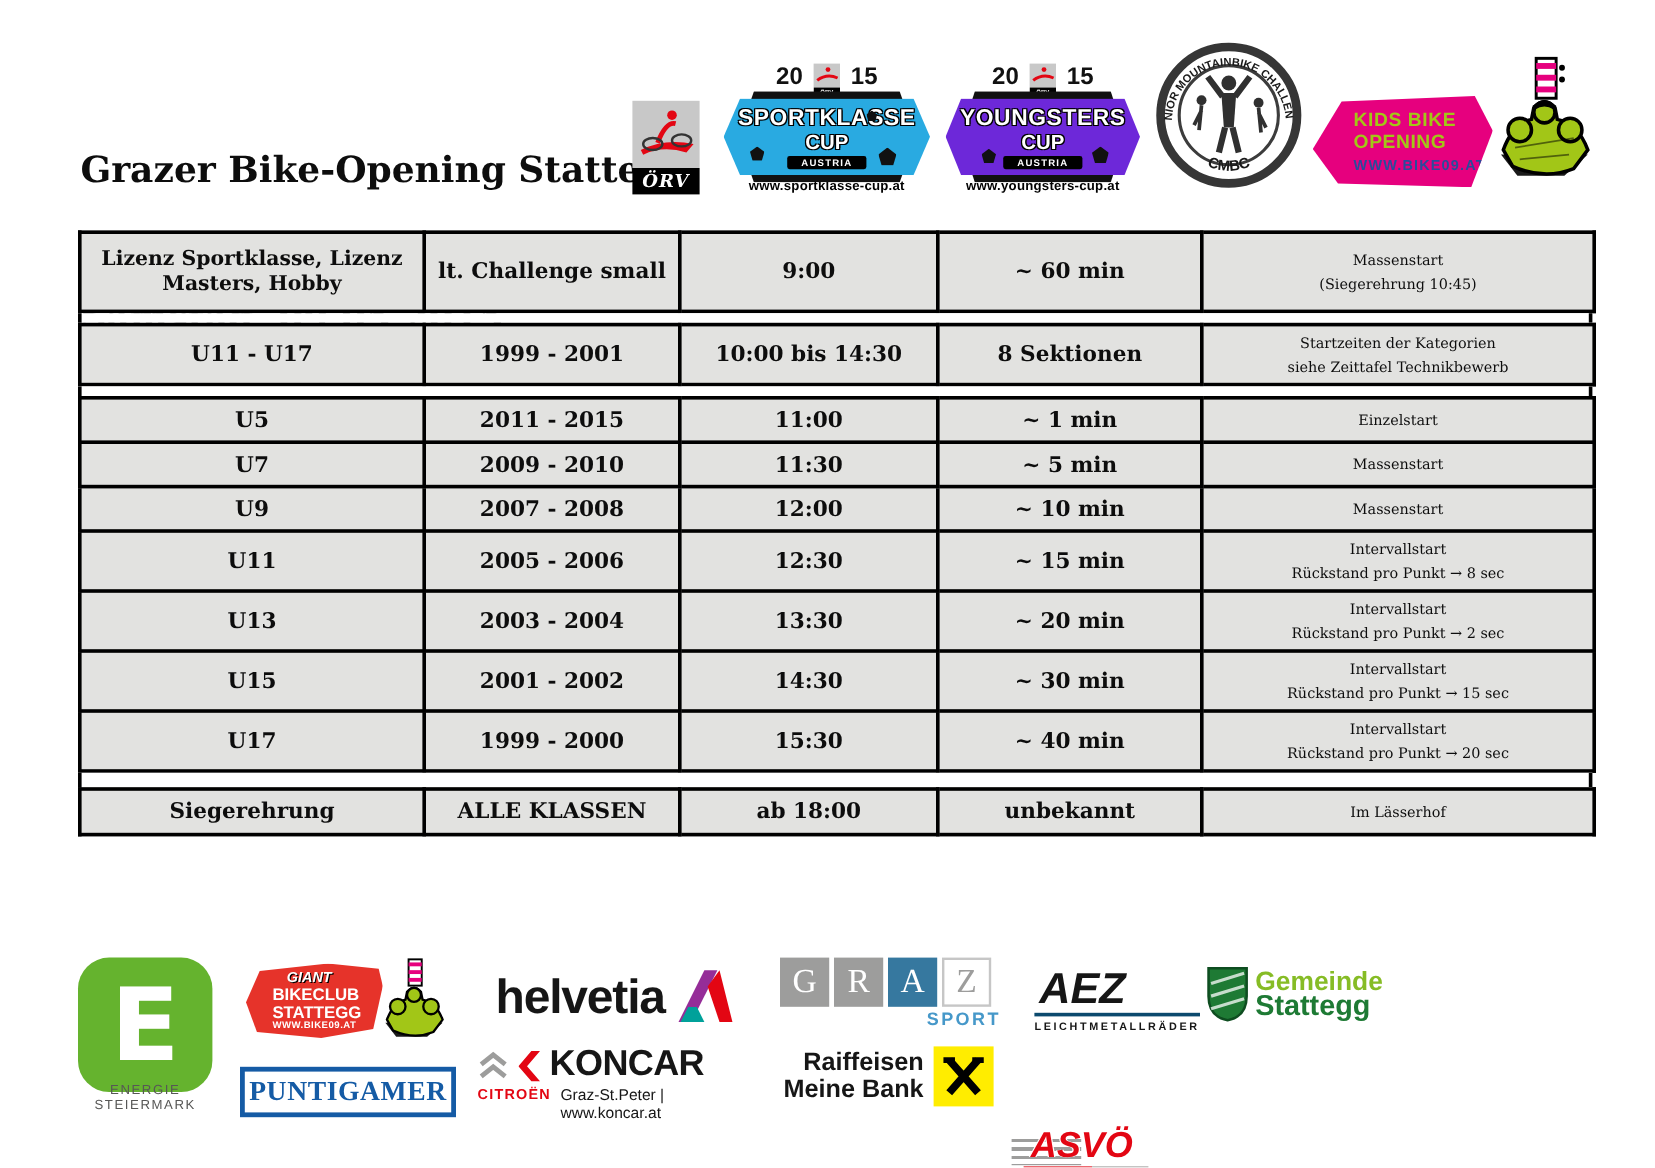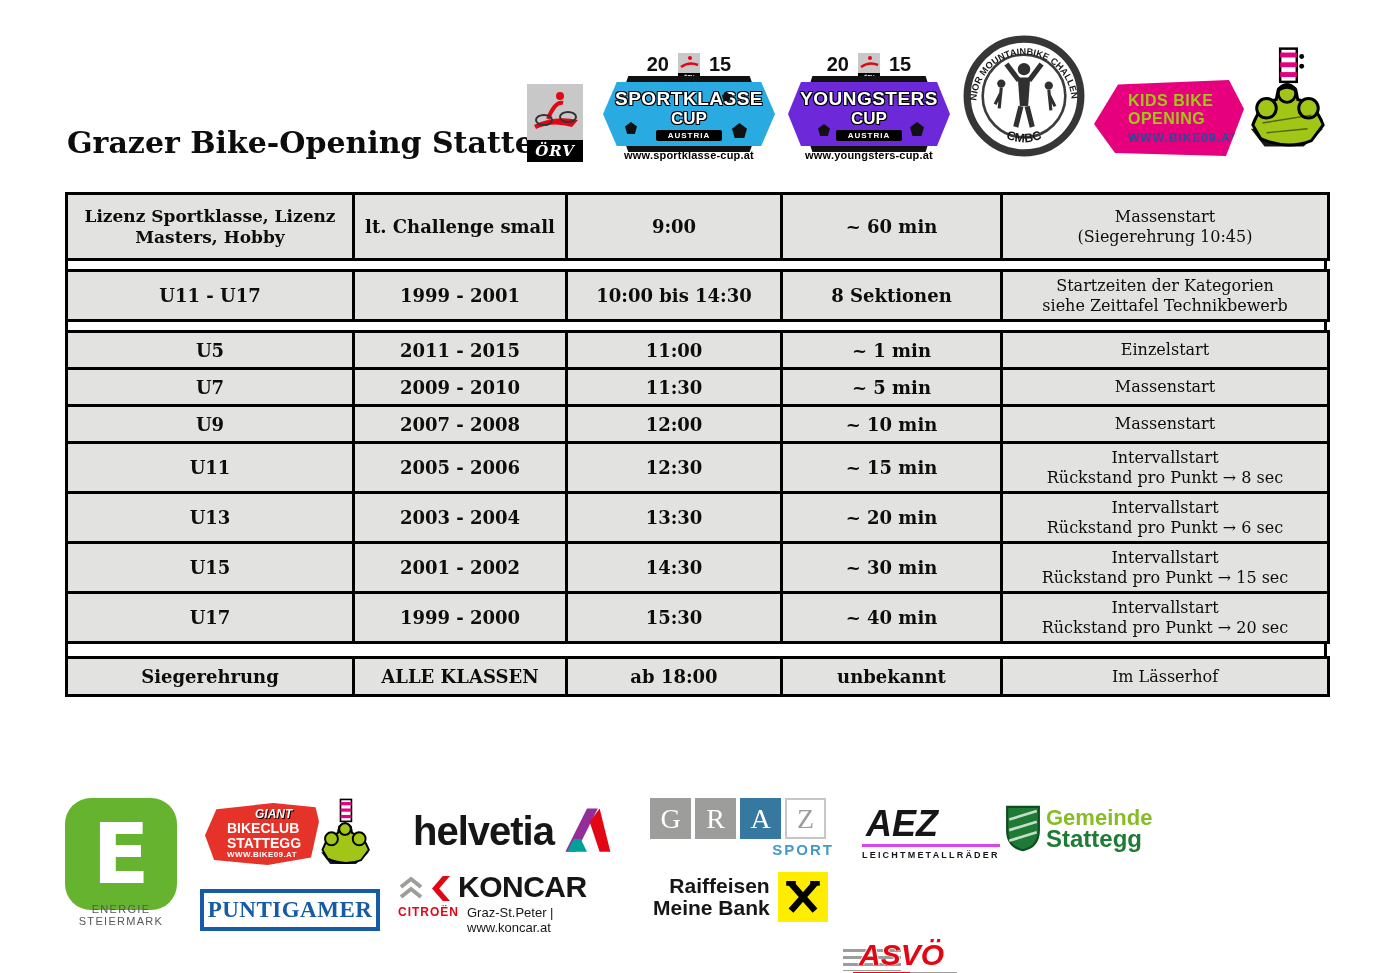--- a/index.html
+++ b/index.html
@@ -49,35 +49,35 @@
   .kids .k2{font:bold 12px "Liberation Sans",sans-serif;color:#2a4b9b;letter-spacing:1px;margin-top:3px;}
 
   
   #timetable{left:65px;top:192px;width:1262px;}
   table.tt{border-collapse:collapse;width:1262px;table-layout:fixed;background:#e2e2e0;}
   table.tt td,table.tt th{border:3px solid #000;text-align:center;vertical-align:middle;
        padding:2px 4px;font-family:"DejaVu Serif","Liberation Serif",serif;color:#0d0d0d;overflow:hidden;}
   th.th{font-size:20px;font-weight:bold;}
   td.cell-b{font-weight:bold;font-size:18px;}
   td.cell-wrap{font-weight:bold;font-size:17px;line-height:21px;}
-  td.modus{font-weight:normal;font-size:16px;line-height:20px;}
+  td.modus{font-weight:normal;font-size:12px;line-height:20px;}
   .m2:empty{display:none;}
   tr.r-head{height:32px;} tr.r-lizenz{height:66px;} tr.r-u1117{height:50px;}
   tr.r-sm{height:37px;} tr.r-int{height:50px;} tr.r-final{height:38px;}
   .tspacer{height:8px;background:#fff;border-left:3px solid #000;border-right:3px solid #000;}
   .tspacer.big{height:12px;}
   .energie-box{width:112px;height:112px;background:#65b32e;border-radius:26px;
                display:flex;align-items:center;justify-content:center;
                font:bold 84px "DejaVu Sans",sans-serif;color:#fff;}
   .energie-cap{width:118px;text-align:center;font:11px "Liberation Sans",sans-serif;
                letter-spacing:1.3px;color:#575756;}
   .bikeclub{width:114px;height:62px;background:#e6332a;position:relative;
             clip-path:polygon(0 52%,10% 10%,60% 0,97% 7%,100% 30%,93% 88%,55% 100%,8% 92%);
             color:#fff;}
-  .bikeclub .giant{position:absolute;top:4px;left:50px;font:bold italic 12px "Liberation Sans",sans-serif;
+  .bikeclub .giant{position:absolute;top:4px;left:34px;font:bold italic 12px "Liberation Sans",sans-serif;
             text-shadow:1px 1px 0 #000;text-align:right;}
   .bikeclub .b1{position:absolute;top:18px;left:22px;font:bold 14px "Liberation Sans",sans-serif;line-height:15px;}
   .bikeclub .b2{position:absolute;top:47px;left:22px;font:bold 8px "Liberation Sans",sans-serif;letter-spacing:.4px;}
   .punti{width:172px;height:34px;background:#fff;border:4px solid #155ba5;box-sizing:content-box;
          display:flex;align-items:center;justify-content:center;
          font:bold 23px "Liberation Serif",serif;color:#155ba5;letter-spacing:.5px;}
   .helvetia{display:flex;align-items:center;gap:6px;}
   .helvetia .ht{font:bold 40px "Liberation Sans",sans-serif;letter-spacing:-1px;color:#161616;}
   .grazsport{width:184px;}
   .graz-row{display:flex;gap:4px;}
@@ -91,21 +91,21 @@
   .koncar{width:225px;}
   .koncar-top{display:flex;align-items:flex-end;gap:8px;}
   .koncar-name{font:bold 30px "Liberation Sans",sans-serif;color:#161616;letter-spacing:-.5px;line-height:30px;}
   .koncar-bot{display:flex;align-items:flex-start;gap:8px;margin-top:3px;}
   .citroen{font:bold 12px "Liberation Sans",sans-serif;color:#e30613;letter-spacing:1px;}
   .koncar-cap{font:13px "Liberation Sans",sans-serif;color:#161616;}
   .raiff{display:flex;align-items:center;gap:8px;}
   .raiff-txt{text-align:right;font:bold 21px "Liberation Sans",sans-serif;line-height:22px;color:#161616;}
   .raiff-box{width:50px;height:50px;background:#ffed00;display:flex;align-items:center;justify-content:center;}
   .aez-name{font:bold italic 36px "Liberation Sans",sans-serif;color:#161616;line-height:36px;
-            border-bottom:3px solid #d946ef;padding:0 4px 2px;}
+            border-bottom:3px solid #0c4a6e;padding:0 4px 2px;}
   .aez-cap{font:bold 9px "Liberation Sans",sans-serif;letter-spacing:2.2px;color:#161616;margin-top:3px;text-align:center;}
   .asvo{position:relative;width:124px;height:54px;}
   .asvo-lines{position:absolute;left:0;top:7px;width:58px;height:22px;
       background:repeating-linear-gradient(180deg,#9d9d9c 0 3px,transparent 3px 7px);}
   .asvo-name{position:absolute;left:16px;top:-4px;font:bold italic 30px "Liberation Sans",sans-serif;
       color:#e30613;text-shadow:1px 0 0 #fff,-1px 0 0 #fff;}
   .asvo-sw{position:absolute;left:10px;top:30px;width:104px;height:4px;
       background:linear-gradient(90deg,#e30613 55%,#9d9d9c 55%);}
   .stattegg{display:flex;align-items:center;gap:5px;}
   .stattegg-txt{font:bold 22px "Liberation Sans",sans-serif;line-height:21px;}
@@ -336,21 +336,21 @@
           <div class="m2">Rückstand pro Punkt → 8 sec</div>
         </td>
       </tr>
       <tr class="r-int">
         <td class="cell-b">U13</td>
         <td class="cell-b">2003 - 2004</td>
         <td class="cell-b">13:30</td>
         <td class="cell-b">~ 20 min</td>
         <td class="modus">
           <div>Intervallstart</div>
-          <div class="m2">Rückstand pro Punkt → 6 sec</div>
+          <div class="m2">Rückstand pro Punkt → 2 sec</div>
         </td>
       </tr>
       <tr class="r-int">
         <td class="cell-b">U15</td>
         <td class="cell-b">2001 - 2002</td>
         <td class="cell-b">14:30</td>
         <td class="cell-b">~ 30 min</td>
         <td class="modus">
           <div>Intervallstart</div>
           <div class="m2">Rückstand pro Punkt → 15 sec</div>

